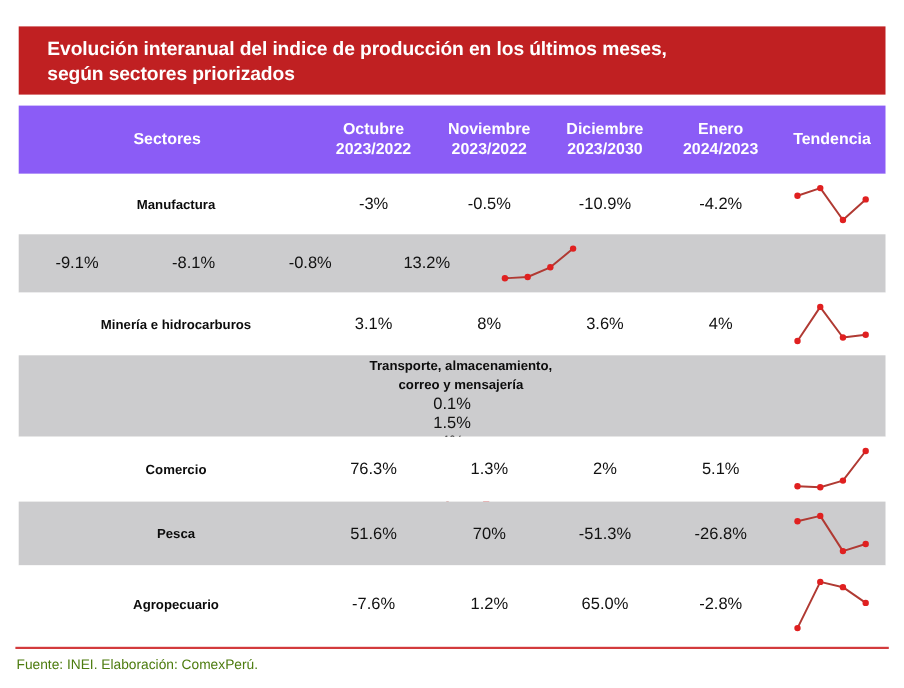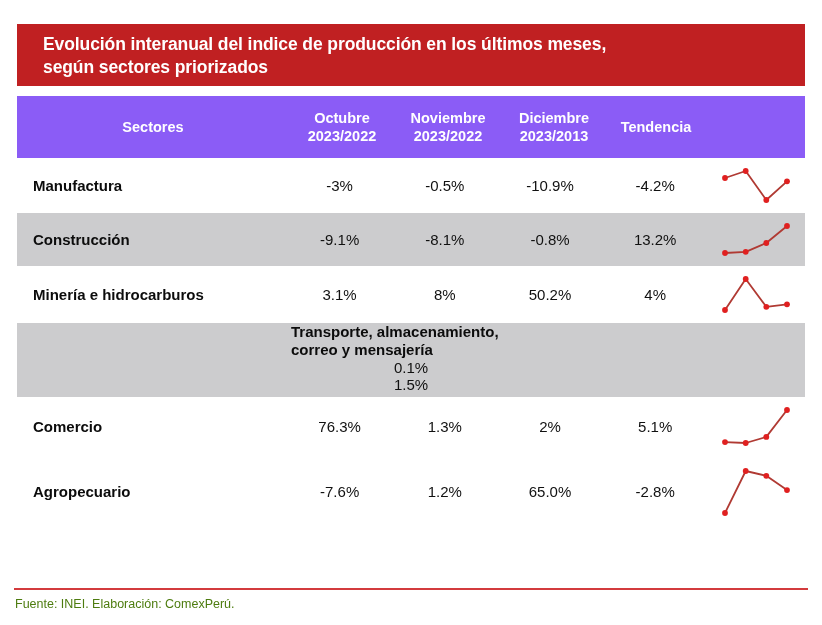--- a/index.html
+++ b/index.html
@@ -81,25 +81,26 @@
     box-sizing: border-box;
     position: relative;
   }
   .row.odd  { background: #ffffff; }
   .row.even { background: #CCCCCE; }
 
   .cell-sector {
     width: 272px;
     padding-left: 16px;
     box-sizing: border-box;
-    font-size: 15px;
+    font-size: 12px;
     font-weight: bold;
     color: #0c0c0c;
     line-height: 18px;
     white-space: pre-line;
+    text-align: center;
   }
   .cell-val {
     width: 106px;
     text-align: center;
     box-sizing: border-box;
     font-size: 15px;
     color: #111111;
   }
   .cell-trend {
     width: 98px;
@@ -137,21 +138,23 @@
 según sectores priorizados</div>
   </div>
 
   <div class="header-row">
     <div class="hcell sectores">Sectores</div>
     <div class="hcell month">Octubre
 2023/2022</div>
     <div class="hcell month">Noviembre
 2023/2022</div>
     <div class="hcell month">Diciembre
-2023/2013</div>
+2023/2030</div>
+    <div class="hcell month">Enero
+2024/2023</div>
     <div class="hcell trend">Tendencia</div>
   </div>
 
   <div class="tbody" id="tbody">
       <div class="row odd" style="height: 55px;">
         <div class="cell-sector">Manufactura</div>
         <div class="cell-val">-3%</div>
         <div class="cell-val">-0.5%</div>
         <div class="cell-val">-10.9%</div>
         <div class="cell-val">-4.2%</div>
@@ -159,40 +162,39 @@
           <svg class="spark" width="86" height="49" viewBox="0 0 86 49">
             <path d="M12.0 17.0 L32.7 10.0 L53.3 39.0 L74.0 20.3" fill="none" stroke="#B03A33" stroke-width="1.8" stroke-linejoin="round" stroke-linecap="round"></path>
             <circle cx="12.0" cy="17.0" r="2.9" fill="#E02020"></circle>
             <circle cx="32.7" cy="10.0" r="2.9" fill="#E02020"></circle>
             <circle cx="53.3" cy="39.0" r="2.9" fill="#E02020"></circle>
             <circle cx="74.0" cy="20.3" r="2.9" fill="#E02020"></circle>
           </svg>
         </div>
       </div>
       <div class="row even" style="height: 53px;">
-        <div class="cell-sector">Construcción</div>
         <div class="cell-val">-9.1%</div>
         <div class="cell-val">-8.1%</div>
         <div class="cell-val">-0.8%</div>
         <div class="cell-val">13.2%</div>
         <div class="cell-trend">
           <svg class="spark" width="86" height="47" viewBox="0 0 86 47">
             <path d="M12.0 37.0 L32.7 35.8 L53.3 27.0 L74.0 10.0" fill="none" stroke="#B03A33" stroke-width="1.8" stroke-linejoin="round" stroke-linecap="round"></path>
             <circle cx="12.0" cy="37.0" r="2.9" fill="#E02020"></circle>
             <circle cx="32.7" cy="35.8" r="2.9" fill="#E02020"></circle>
             <circle cx="53.3" cy="27.0" r="2.9" fill="#E02020"></circle>
             <circle cx="74.0" cy="10.0" r="2.9" fill="#E02020"></circle>
           </svg>
         </div>
       </div>
       <div class="row odd" style="height: 57px;">
         <div class="cell-sector">Minería e hidrocarburos</div>
         <div class="cell-val">3.1%</div>
         <div class="cell-val">8%</div>
-        <div class="cell-val">50.2%</div>
+        <div class="cell-val">3.6%</div>
         <div class="cell-val">4%</div>
         <div class="cell-trend">
           <svg class="spark" width="86" height="51" viewBox="0 0 86 51">
             <path d="M12.0 41.0 L32.7 10.0 L53.3 37.8 L74.0 35.3" fill="none" stroke="#B03A33" stroke-width="1.8" stroke-linejoin="round" stroke-linecap="round"></path>
             <circle cx="12.0" cy="41.0" r="2.9" fill="#E02020"></circle>
             <circle cx="32.7" cy="10.0" r="2.9" fill="#E02020"></circle>
             <circle cx="53.3" cy="37.8" r="2.9" fill="#E02020"></circle>
             <circle cx="74.0" cy="35.3" r="2.9" fill="#E02020"></circle>
           </svg>
         </div>
@@ -223,20 +225,36 @@
         <div class="cell-trend">
           <svg class="spark" width="86" height="53" viewBox="0 0 86 53">
             <path d="M12.0 42.1 L32.7 43.0 L53.3 36.9 L74.0 10.0" fill="none" stroke="#B03A33" stroke-width="1.8" stroke-linejoin="round" stroke-linecap="round"></path>
             <circle cx="12.0" cy="42.1" r="2.9" fill="#E02020"></circle>
             <circle cx="32.7" cy="43.0" r="2.9" fill="#E02020"></circle>
             <circle cx="53.3" cy="36.9" r="2.9" fill="#E02020"></circle>
             <circle cx="74.0" cy="10.0" r="2.9" fill="#E02020"></circle>
           </svg>
         </div>
       </div>
+      <div class="row even" style="height: 58px;">
+        <div class="cell-sector">Pesca</div>
+        <div class="cell-val">51.6%</div>
+        <div class="cell-val">70%</div>
+        <div class="cell-val">-51.3%</div>
+        <div class="cell-val">-26.8%</div>
+        <div class="cell-trend">
+          <svg class="spark" width="86" height="52" viewBox="0 0 86 52">
+            <path d="M12.0 14.9 L32.7 10.0 L53.3 42.0 L74.0 35.5" fill="none" stroke="#B03A33" stroke-width="1.8" stroke-linejoin="round" stroke-linecap="round"></path>
+            <circle cx="12.0" cy="14.9" r="2.9" fill="#E02020"></circle>
+            <circle cx="32.7" cy="10.0" r="2.9" fill="#E02020"></circle>
+            <circle cx="53.3" cy="42.0" r="2.9" fill="#E02020"></circle>
+            <circle cx="74.0" cy="35.5" r="2.9" fill="#E02020"></circle>
+          </svg>
+        </div>
+      </div>
       <div class="row odd" style="height: 71px;">
         <div class="cell-sector">Agropecuario</div>
         <div class="cell-val">-7.6%</div>
         <div class="cell-val">1.2%</div>
         <div class="cell-val">65.0%</div>
         <div class="cell-val">-2.8%</div>
         <div class="cell-trend">
           <svg class="spark" width="86" height="62" viewBox="0 0 86 62">
             <path d="M12.0 52.0 L32.7 10.0 L53.3 14.8 L74.0 29.1" fill="none" stroke="#B03A33" stroke-width="1.8" stroke-linejoin="round" stroke-linecap="round"></path>
             <circle cx="12.0" cy="52.0" r="2.9" fill="#E02020"></circle>

